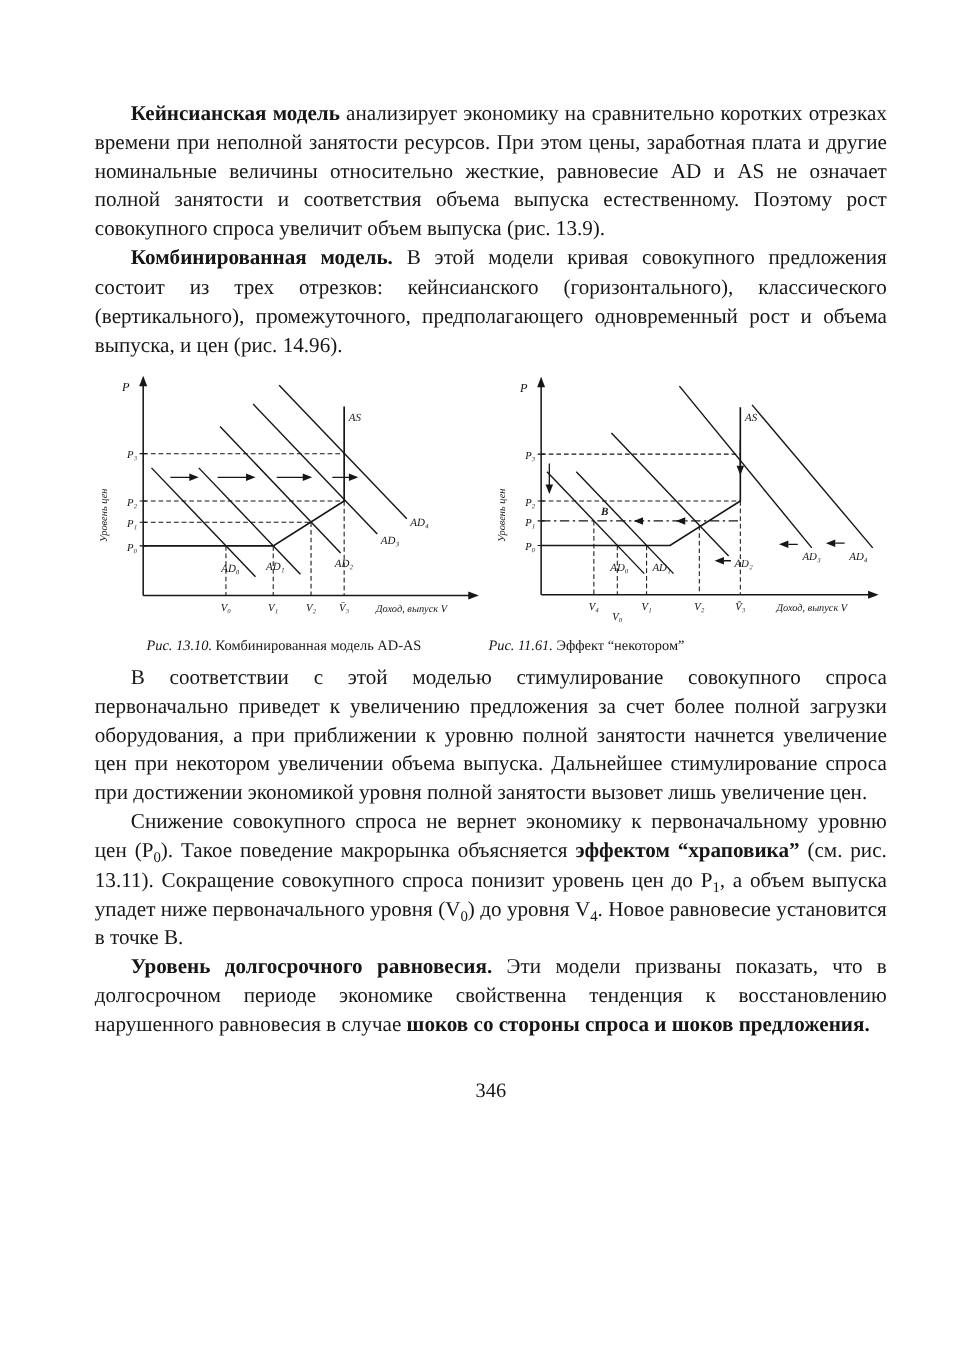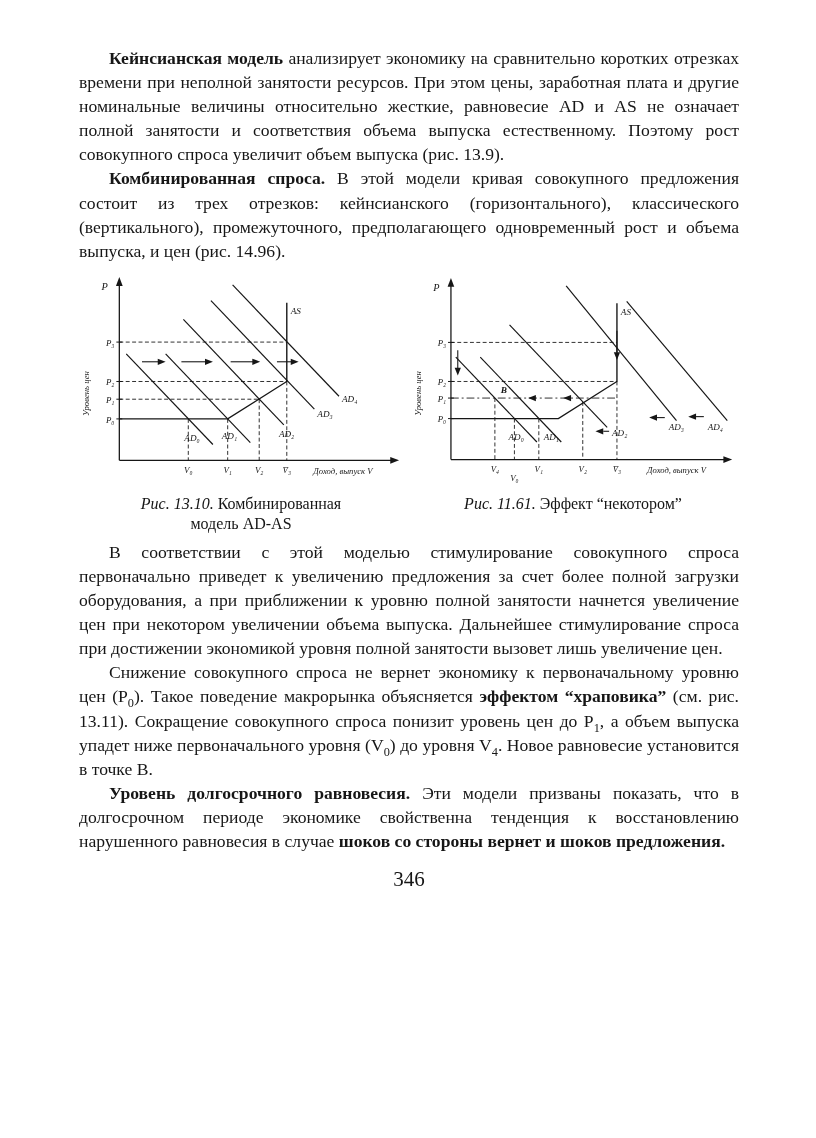--- a/index.html
+++ b/index.html
@@ -1,44 +1,44 @@
 <!DOCTYPE html>
 <html><head>
 <meta charset="utf-8">
 <style>
   html,body{margin:0;padding:0;}
   body{
     width:816px;height:1138px;background:#ffffff;
     font-family:"Liberation Serif",serif;color:#161616;
     -webkit-font-smoothing:antialiased;
   }
-  .page{padding:46px 77px 0 79px;}
+  .page{padding:82px 77px 0 79px;}
   p.para{margin:0;font-size:17.6px;line-height:1.37;text-align:justify;text-indent:30px;}
   .b{font-weight:bold;}
   .i{font-style:italic;}
   sub{font-size:70%;line-height:0;}
   .figures{display:flex;margin:10px 0 6px -4px;}
   figure{margin:0;width:332px;}
-  figcaption{font-size:16px;text-align:center;margin-top:2px;line-height:1.25;}
+  figcaption{font-size:12px;margin-top:2px;line-height:1.25;}
   .cap-narrow{max-width:238px;margin-left:auto;margin-right:auto;}
   svg text{font-family:"Liberation Serif",serif;fill:#161616;}
   .ax{font-style:italic;font-size:10.5px;}
   .tick{font-style:italic;font-size:9px;}
   .axt{font-style:italic;font-size:8.8px;}
   .adl{font-style:italic;font-size:9.3px;}
   .pt{font-style:italic;font-size:9.5px;font-weight:bold;}
-  .page-number{text-align:center;font-size:21px;margin-top:14px;}
+  .page-number{text-align:center;font-size:17px;margin-top:34px;}
 </style>
 </head>
 <body>
 
 <div class="page">
 
   <p class="para"><span class="b">Кейнсианская модель</span><span> анализирует экономику на сравнительно коротких отрезках времени при неполной занятости ресурсов. При этом цены, заработная плата и другие номинальные величины относительно жесткие, равновесие AD и AS не означает полной занятости и соответствия объема выпуска естественному. Поэтому рост совокупного спроса увеличит объем выпуска (рис. 13.9).</span></p>
-  <p class="para"><span class="b">Комбинированная спроса.</span><span> В этой модели кривая совокупного предложения состоит из трех отрезков: кейнсианского (горизонтального), классического (вертикального), промежуточного, предполагающего одновременный рост и объема выпуска, и цен (рис. 14.96).</span></p>
+  <p class="para"><span class="b">Комбинированная модель.</span><span> В этой модели кривая совокупного предложения состоит из трех отрезков: кейнсианского (горизонтального), классического (вертикального), промежуточного, предполагающего одновременный рост и объема выпуска, и цен (рис. 14.96).</span></p>
 
   <div class="figures">
 
     <figure>
       <svg viewBox="0 0 335 218" width="330" height="215">
         <g stroke="#161616" stroke-width="1.3" fill="none">
           <line x1="45" y1="190" x2="45" y2="10"></line>
           <line x1="45" y1="190" x2="322" y2="190"></line>
         </g>
         <polygon points="45,4 41.6,13 48.4,13" fill="#161616"></polygon>
@@ -188,17 +188,17 @@
         <text class="adl" x="268" y="160">AD₃</text>
         <text class="adl" x="308" y="160">AD₄</text>
       </svg>
       <figcaption><span class="i">Рис. 11.61.</span><span> Эффект “некотором”</span></figcaption>
     </figure>
 
   </div>
 
   <p class="para"><span>В соответствии с этой моделью стимулирование совокупного спроса первоначально приведет к увеличению предложения за счет более полной загрузки оборудования, а при приближении к уровню полной занятости начнется увеличение цен при некотором увеличении объема выпуска. Дальнейшее стимулирование спроса при достижении экономикой уровня полной занятости вызовет лишь увеличение цен.</span></p>
   <p class="para"><span>Снижение совокупного спроса не вернет экономику к первоначальному уровню цен (P</span><sub>0</sub><span>). Такое поведение макрорынка объясняется </span><span class="b">эффектом “храповика”</span><span> (см. рис. 13.11). Сокращение совокупного спроса понизит уровень цен до P</span><sub>1</sub><span>, а объем выпуска упадет ниже первоначального уровня (V</span><sub>0</sub><span>) до уровня V</span><sub>4</sub><span>. Новое равновесие установится в точке В.</span></p>
-  <p class="para"><span class="b">Уровень долгосрочного равновесия.</span><span> Эти модели призваны показать, что в долгосрочном периоде экономике свойственна тенденция к восстановлению нарушенного равновесия в случае </span><span class="b">шоков со стороны вернет и шоков предложения.</span></p>
+  <p class="para"><span class="b">Уровень долгосрочного равновесия.</span><span> Эти модели призваны показать, что в долгосрочном периоде экономике свойственна тенденция к восстановлению нарушенного равновесия в случае </span><span class="b">шоков со стороны спроса и шоков предложения.</span></p>
 
   <div class="page-number">346</div>
 
 </div>
 
 </body></html>

